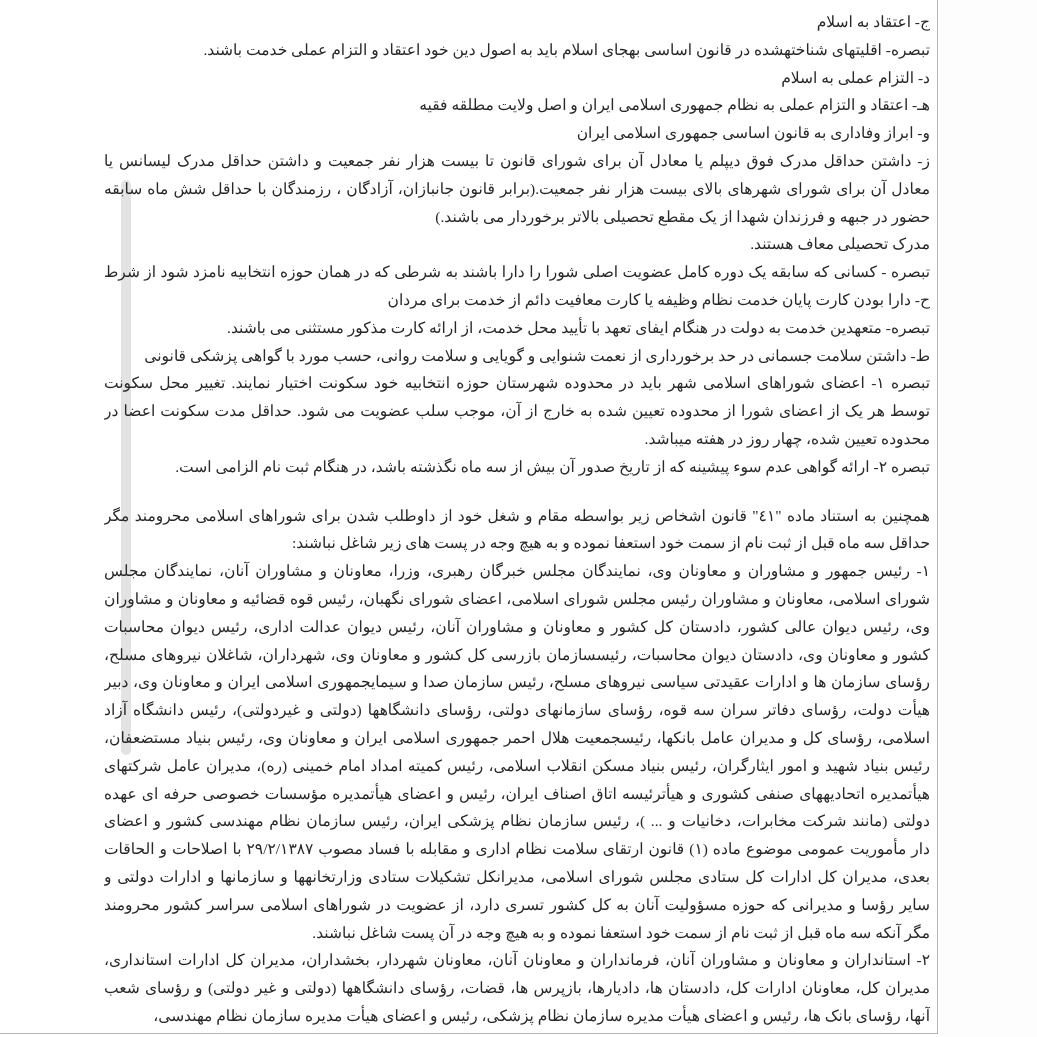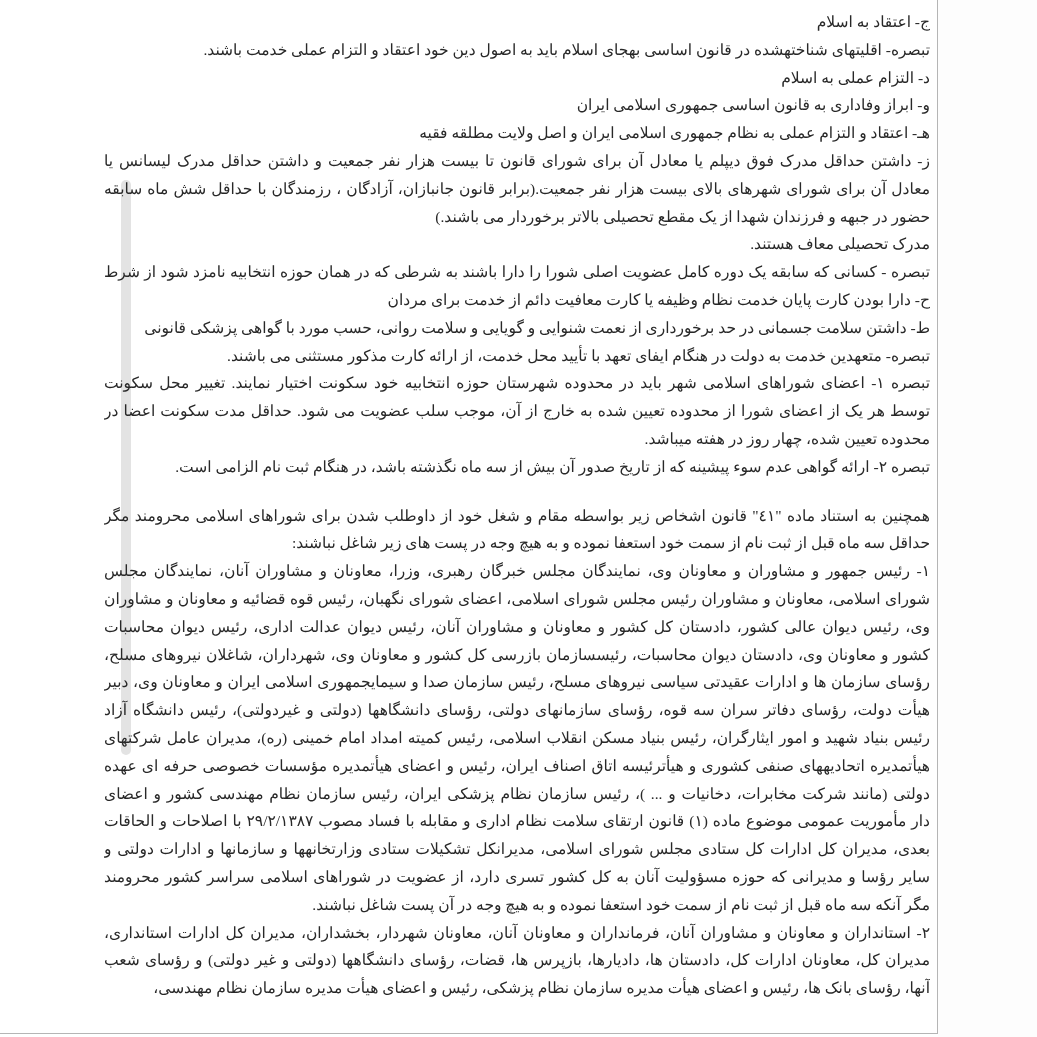--- a/index.html
+++ b/index.html
@@ -83,62 +83,63 @@
       <div class="para">
         <div class="line">ج- اعتقاد به اسلام</div>
       </div>
       <div class="para">
         <div class="line">تبصره- اقلیتهای شناختهشده در قانون اساسی بهجای اسلام باید به اصول دین خود اعتقاد و التزام عملی خدمت باشند.</div>
       </div>
       <div class="para">
         <div class="line">د- التزام عملی به اسلام</div>
       </div>
       <div class="para">
-        <div class="line">و- ابراز وفاداری به قانون اساسی جمهوری اسلامی ایران</div>
+        <div class="line">هـ- اعتقاد و التزام عملی به نظام جمهوری اسلامی ایران و اصل ولایت مطلقه فقیه</div>
       </div>
       <div class="para">
-        <div class="line">هـ- اعتقاد و التزام عملی به نظام جمهوری اسلامی ایران و اصل ولایت مطلقه فقیه</div>
+        <div class="line">و- ابراز وفاداری به قانون اساسی جمهوری اسلامی ایران</div>
       </div>
       <div class="para">
         <div class="line just">ز- داشتن حداقل مدرک فوق دیپلم یا معادل آن برای شورای قانون تا بیست هزار نفر جمعیت و داشتن حداقل مدرک لیسانس یا</div>
         <div class="line just">معادل آن برای شورای شهرهای بالای بیست هزار نفر جمعیت.(برابر قانون جانبازان، آزادگان ، رزمندگان با حداقل شش ماه سابقه</div>
         <div class="line">حضور در جبهه و فرزندان شهدا از یک مقطع تحصیلی بالاتر برخوردار می باشند.)</div>
       </div>
       <div class="para">
         <div class="line">مدرک تحصیلی معاف هستند.</div>
         <div class="line just">تبصره - کسانی که سابقه یک دوره کامل عضویت اصلی شورا را دارا باشند به شرطی که در همان حوزه انتخابیه نامزد شود از شرط</div>
       </div>
       <div class="para">
         <div class="line">ح- دارا بودن کارت پایان خدمت نظام وظیفه یا کارت معافیت دائم از خدمت برای مردان</div>
       </div>
       <div class="para">
-        <div class="line">ط- داشتن سلامت جسمانی در حد برخورداری از نعمت شنوایی و گویایی و سلامت روانی، حسب مورد با گواهی پزشکی قانونی</div>
+        <div class="line">تبصره- متعهدین خدمت به دولت در هنگام ایفای تعهد با تأیید محل خدمت، از ارائه کارت مذکور مستثنی می باشند.</div>
       </div>
       <div class="para">
-        <div class="line">تبصره- متعهدین خدمت به دولت در هنگام ایفای تعهد با تأیید محل خدمت، از ارائه کارت مذکور مستثنی می باشند.</div>
+        <div class="line">ط- داشتن سلامت جسمانی در حد برخورداری از نعمت شنوایی و گویایی و سلامت روانی، حسب مورد با گواهی پزشکی قانونی</div>
       </div>
       <div class="para">
         <div class="line just">تبصره ۱- اعضای شوراهای اسلامی شهر باید در محدوده شهرستان حوزه انتخابیه خود سکونت اختیار نمایند. تغییر محل سکونت</div>
         <div class="line just">توسط هر یک از اعضای شورا از محدوده تعیین شده به خارج از آن، موجب سلب عضویت می شود. حداقل مدت سکونت اعضا در</div>
         <div class="line">محدوده تعیین شده، چهار روز در هفته میباشد.</div>
       </div>
       <div class="para">
         <div class="line">تبصره ۲- ارائه گواهی عدم سوء پیشینه که از تاریخ صدور آن بیش از سه ماه نگذشته باشد، در هنگام ثبت نام الزامی است.</div>
       </div>
       <div class="para gap-large">
         <div class="line just">همچنین به استناد ماده "٤١" قانون اشخاص زیر بواسطه مقام و شغل خود از داوطلب شدن برای شوراهای اسلامی محرومند مگر آنکه</div>
         <div class="line">حداقل سه ماه قبل از ثبت نام از سمت خود استعفا نموده و به هیچ وجه در پست های زیر شاغل نباشند:</div>
       </div>
       <div class="para">
         <div class="line just">١- رئیس جمهور و مشاوران و معاونان وی، نمایندگان مجلس خبرگان رهبری، وزرا، معاونان و مشاوران آنان، نمایندگان مجلس</div>
         <div class="line just">شورای اسلامی، معاونان و مشاوران رئیس مجلس شورای اسلامی، اعضای شورای نگهبان، رئیس قوه قضائیه و معاونان و مشاوران</div>
         <div class="line just">وی، رئیس دیوان عالی کشور، دادستان کل کشور و معاونان و مشاوران آنان، رئیس دیوان عدالت اداری، رئیس دیوان محاسبات</div>
         <div class="line just">کشور و معاونان وی، دادستان دیوان محاسبات، رئیسسازمان بازرسی کل کشور و معاونان وی، شهرداران، شاغلان نیروهای مسلح،</div>
         <div class="line just">رؤسای سازمان ها و ادارات عقیدتی سیاسی نیروهای مسلح، رئیس سازمان صدا و سیمایجمهوری اسلامی ایران و معاونان وی، دبیر</div>
         <div class="line just">هیأت دولت، رؤسای دفاتر سران سه قوه، رؤسای سازمانهای دولتی، رؤسای دانشگاهها (دولتی و غیردولتی)، رئیس دانشگاه آزاد</div>
+        <div class="line just">اسلامی، رؤسای کل و مدیران عامل بانکها، رئیسجمعیت هلال احمر جمهوری اسلامی ایران و معاونان وی، رئیس بنیاد مستضعفان،</div>
         <div class="line just">رئیس بنیاد شهید و امور ایثارگران، رئیس بنیاد مسکن انقلاب اسلامی، رئیس کمیته امداد امام خمینی (ره)، مدیران عامل شرکتهای</div>
         <div class="line just">هیأتمدیره اتحادیههای صنفی کشوری و هیأترئیسه اتاق اصناف ایران، رئیس و اعضای هیأتمدیره مؤسسات خصوصی حرفه ای عهده</div>
         <div class="line just">دولتی (مانند شرکت مخابرات، دخانیات و ... )، رئیس سازمان نظام پزشکی ایران، رئیس سازمان نظام مهندسی کشور و اعضای</div>
         <div class="line just">دار مأموریت عمومی موضوع ماده (۱) قانون ارتقای سلامت نظام اداری و مقابله با فساد مصوب ۲۹/۲/۱۳۸۷ با اصلاحات و الحاقات</div>
         <div class="line just">بعدی، مدیران کل ادارات کل ستادی مجلس شورای اسلامی، مدیرانکل تشکیلات ستادی وزارتخانهها و سازمانها و ادارات دولتی و</div>
         <div class="line just">سایر رؤسا و مدیرانی که حوزه مسؤولیت آنان به کل کشور تسری دارد، از عضویت در شوراهای اسلامی سراسر کشور محرومند</div>
         <div class="line">مگر آنکه سه ماه قبل از ثبت نام از سمت خود استعفا نموده و به هیچ وجه در آن پست شاغل نباشند.</div>
       </div>
       <div class="para">
         <div class="line just">٢- استانداران و معاونان و مشاوران آنان، فرمانداران و معاونان آنان، معاونان شهردار، بخشداران، مدیران کل ادارات استانداری،</div>

